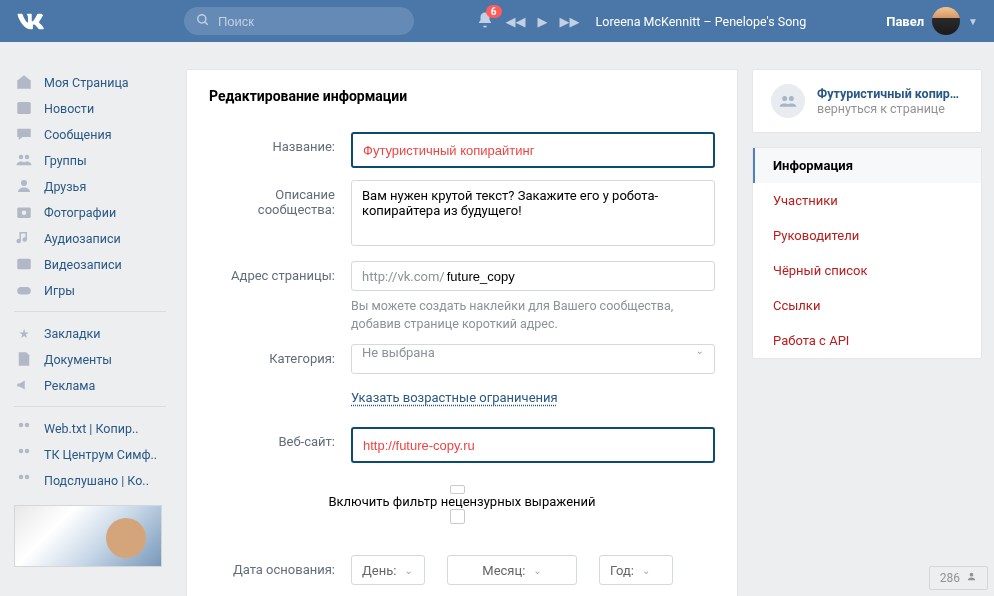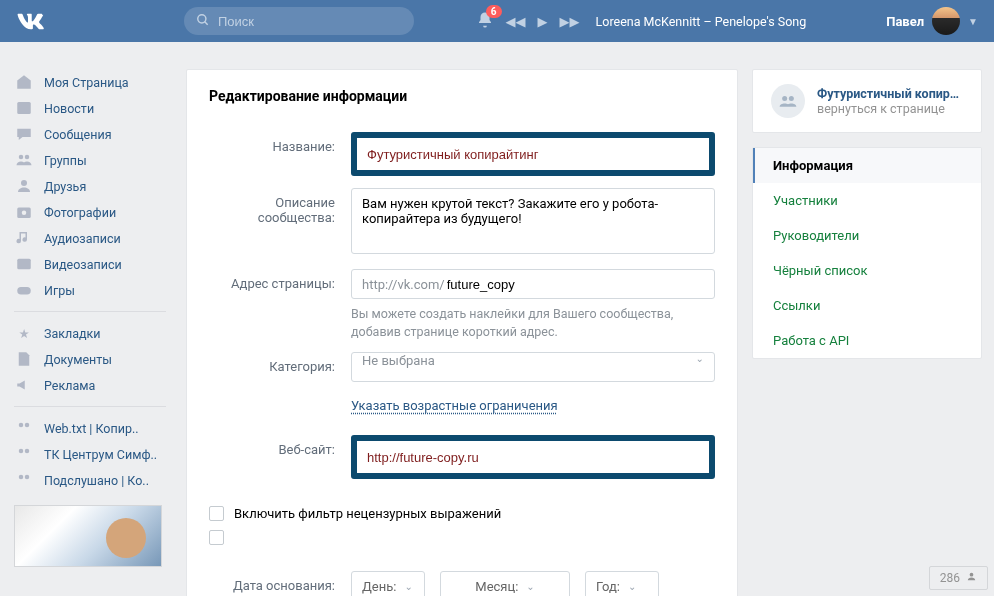--- a/index.html
+++ b/index.html
@@ -34,46 +34,46 @@
 .nav-divider { height: 1px; background: #dbdce0; margin: 8px 6px; }
 .preview-img { width: 148px; height: 62px; margin: 12px 6px 0; background: linear-gradient(135deg, #e8e8e8 0%, #fff 30%, #c8d8e8 60%, #7898b8 100%); border: 1px solid #d4d6d9; position: relative; overflow: hidden; }
 .preview-img::after { content: ''; position: absolute; right: 15px; bottom: 8px; width: 40px; height: 40px; background: #d4a57a; border-radius: 50%; }
 
 
 .main { width: 552px; background: #fff; border: 1px solid #e4e6e9; border-radius: 2px; padding: 0; }
 .main-title { font-size: 14px; font-weight: bold; padding: 18px 22px 22px; color: #000; }
 .form-row { display: flex; padding: 6px 22px; align-items: flex-start; }
 .form-label { width: 142px; text-align: right; padding-right: 16px; padding-top: 7px; color: #626d7a; font-size: 13px; }
 .form-field { flex: 1; }
-.text-input { width: 100%; border: 6px solid #0c4a6e; border-radius: 3px; height: 30px; padding: 16px 10px; font-size: 13px; color: #7f1d1d; }
+.text-input { width: 100%; border: 2px solid #0c4a6e; border-radius: 3px; height: 30px; padding: 16px 10px; font-size: 13px; color: #ef4444; }
 .textarea { width: 100%; border: 1px solid #d3d9de; border-radius: 3px; padding: 7px 10px; font-size: 13px; color: #000; resize: none; height: 66px; font-family: inherit; }
 .url-input { display: flex; width: 100%; border: 1px solid #d3d9de; border-radius: 3px; height: 30px; align-items: center; }
 .url-prefix { color: #8b9299; padding-left: 10px; font-size: 13px; }
 .url-value { border: none; font-size: 13px; padding-left: 2px; outline: none; flex: 1; }
 .hint { color: #8b9299; font-size: 12.5px; padding-top: 6px; line-height: 1.4; }
 .select-box { width: 100%; border: 1px solid #d3d9de; border-radius: 3px; height: 30px; padding: 0 10px; font-size: 13px; color: #8b9299; display: flex; justify-content: space-between; cursor: pointer; }
 .link-text { color: #2a5885; text-decoration: underline dotted; text-underline-offset: 3px; cursor: pointer; font-size: 13px; padding-top: 4px; display: inline-block; }
-.checkbox-row { display: flex; align-items: center; height: 24px; font-size: 13px; }
+.checkbox-row { display: flex; align-items: center; height: 24px; font-size: 13px; flex-direction: column; }
 .checkbox { width: 15px; height: 15px; border: 1px solid #c5cbd0; border-radius: 2px; margin-right: 10px; cursor: pointer; }
-.date-row { display: flex; gap: 15px; }
+.date-row { display: flex; gap: 22px; }
 .date-select { border: 1px solid #d3d9de; border-radius: 3px; height: 30px; padding: 0 10px; font-size: 13px; color: #656565; display: flex; align-items: center; gap: 8px; cursor: pointer; }
 .date-select.day { width: 74px; }
 .date-select.month { width: 130px; justify-content: center; }
 .date-select.year { width: 74px; }
 .caret { color: #9ca6b2; font-size: 10px; }
 
 
 .right-side { width: 230px; }
 .group-box { background: #fff; border: 1px solid #e4e6e9; border-radius: 2px; padding: 14px 18px; display: flex; align-items: center; gap: 12px; margin-bottom: 14px; }
 .group-avatar { width: 34px; height: 34px; border-radius: 50%; background: #e8ecf0; display: flex; align-items: center; justify-content: center; color: #a6b5c5; }
 .group-info { flex: 1; overflow: hidden; }
 .group-name { color: #2a5885; font-weight: bold; font-size: 12.5px; white-space: nowrap; overflow: hidden; text-overflow: ellipsis; }
 .group-back { color: #939393; font-size: 12.5px; }
 .tabs-box { background: #fff; border: 1px solid #e4e6e9; border-radius: 2px; }
-.tab-item { padding: 10px 20px; color: #15803d; font-size: 13px; cursor: pointer; }
+.tab-item { padding: 10px 20px; color: #b91c1c; font-size: 13px; cursor: pointer; }
 .tab-item.active { color: #000; font-weight: bold; border-left: 2px solid #5181b8; padding-left: 18px; background: #f7f8fa; }
 
 
 .counter { position: absolute; bottom: 6px; right: 6px; background: #edeef0; border: 1px solid #d4d6d9; color: #939393; font-size: 12px; padding: 4px 10px; display: flex; align-items: center; gap: 6px; border-radius: 2px; }
 </style>
 </head>
 <body>
 
 <div class="header">
   <div class="logo">

